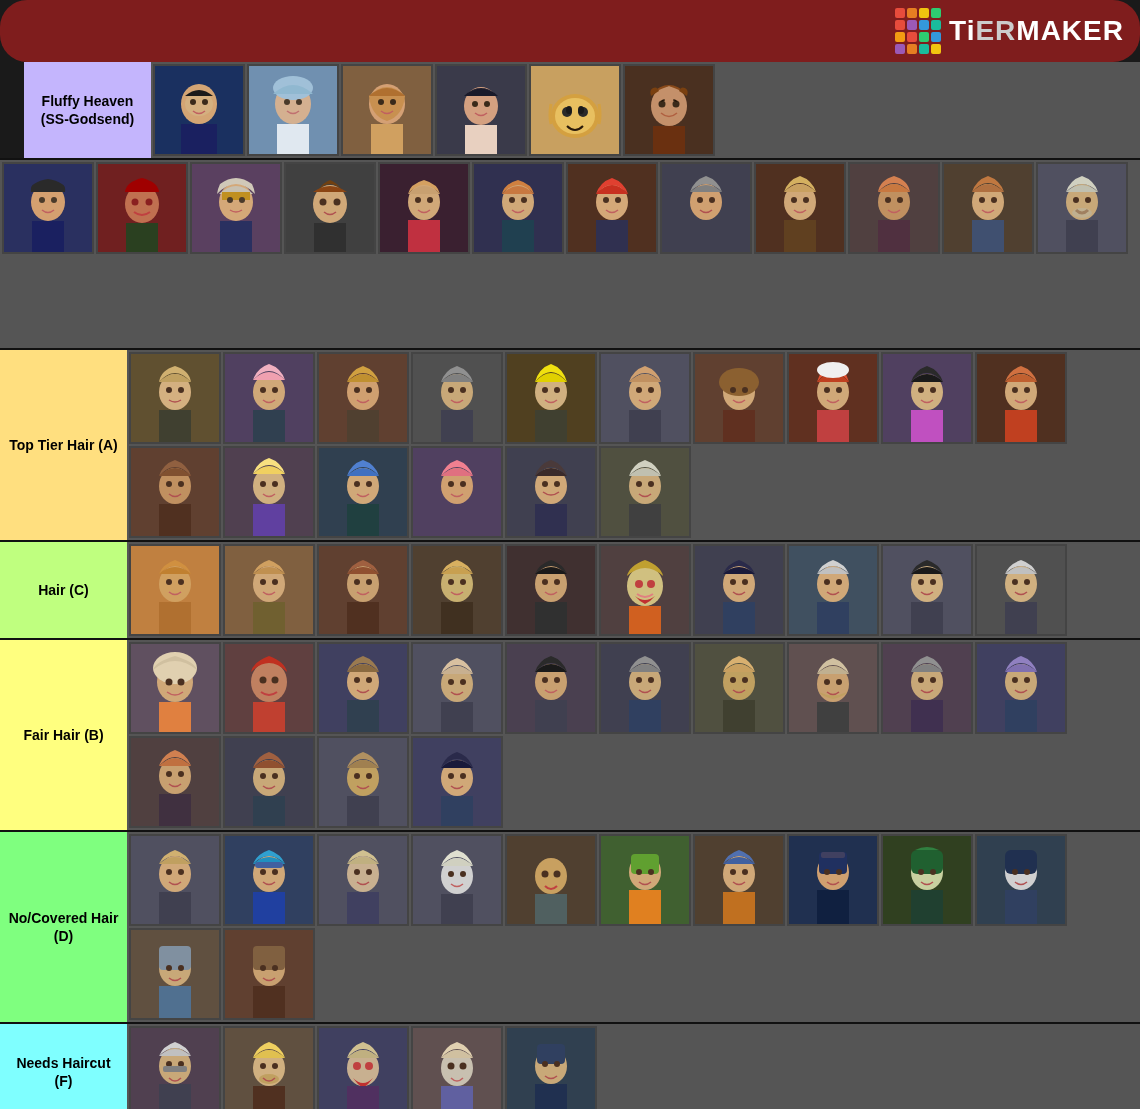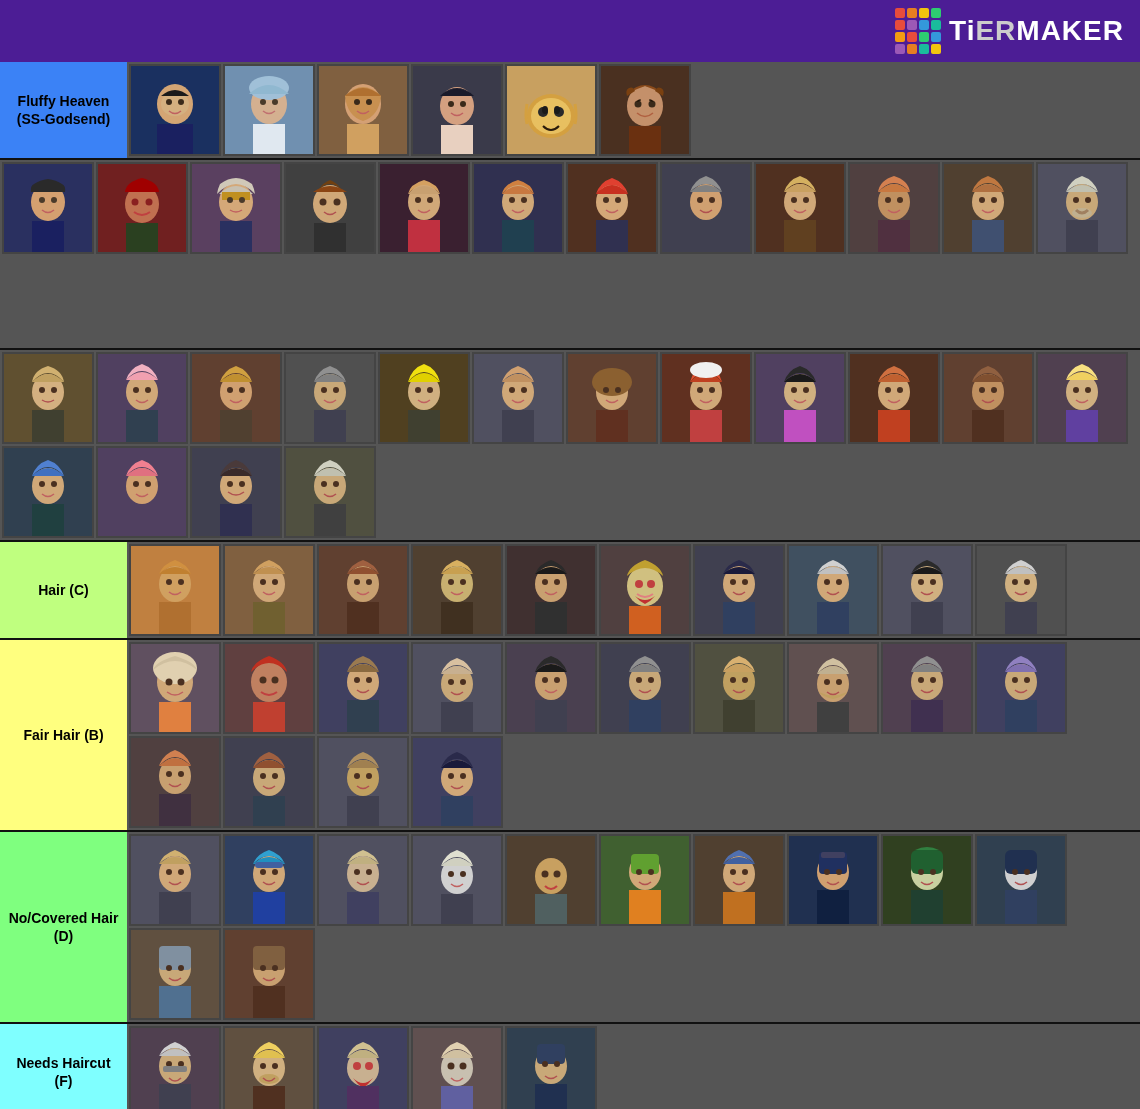--- a/index.html
+++ b/index.html
@@ -2,25 +2,26 @@
 <html><head>
   <meta charset="utf-8">
   <style>
     * { box-sizing: border-box; margin: 0; padding: 0; }
     body {
       background: #1a1a1a;
       font-family: Arial, sans-serif;
       width: 1140px;
     }
     .tier-maker-header {
-      background: #4c1d95;
+      background: #7f1d1d;
       padding: 8px 16px;
       display: flex;
       justify-content: flex-end;
       align-items: flex-start;
+      border-radius: 27px;
     }
     .tiermaker-logo {
       display: flex;
       align-items: center;
       gap: 8px;
     }
     .logo-grid {
       display: grid;
       grid-template-columns: repeat(4, 10px);
       grid-template-rows: repeat(4, 10px);
@@ -73,21 +74,21 @@
       overflow: hidden;
       display: flex;
       align-items: center;
       justify-content: center;
       font-size: 10px;
       color: #ccc;
       text-align: center;
       flex-shrink: 0;
     }
     
-    .tier-ss { background: #3b82f6; }
+    .tier-ss { background: #c4b5fd; margin-left: 24px; }
     .tier-s { background: #ffbf7f; }
     .tier-a { background: #ffdf7f; }
     .tier-b { background: #ffff7f; }
     .tier-c { background: #bfff7f; }
     .tier-d { background: #7fff7f; }
     .tier-f { background: #7fffff; }
 
     
     .row-ss { min-height: 97px; }
     .row-s { min-height: 190px; }
@@ -360,20 +361,21 @@
             <circle cx="50" cy="36" r="3" fill="#4a3020"></circle>
             <ellipse cx="44" cy="49" rx="10" ry="5" fill="#c0b090"></ellipse>
             <path d="M38 46 Q44 52 50 46" stroke="#a08060" stroke-width="3" fill="none"></path>
             <rect x="28" y="56" width="32" height="32" fill="#404050"></rect>
           </svg>
       </div>
     </div>
   </div>
 
   <div class="tier-row row-a">
+    <div class="tier-label tier-a" style="align-self:stretch">Top Tier Hair (A)</div>
     <div class="tier-cells">
 
       <div class="char-cell" style="background:#605030">
         <svg width="88" height="88" viewBox="0 0 88 88">
             <rect width="88" height="88" fill="#605030"></rect>
             <ellipse cx="44" cy="38" rx="16" ry="18" fill="#d4b080"></ellipse>
             <path d="M28 28 Q44 12 60 28" fill="#c0a060"></path>
             <path d="M28 28 Q44 10 60 28 Q58 16 44 12 Q30 16 28 28" fill="#d0b070"></path>
             <circle cx="38" cy="36" r="3" fill="#4a3020"></circle>
             <circle cx="50" cy="36" r="3" fill="#4a3020"></circle>

